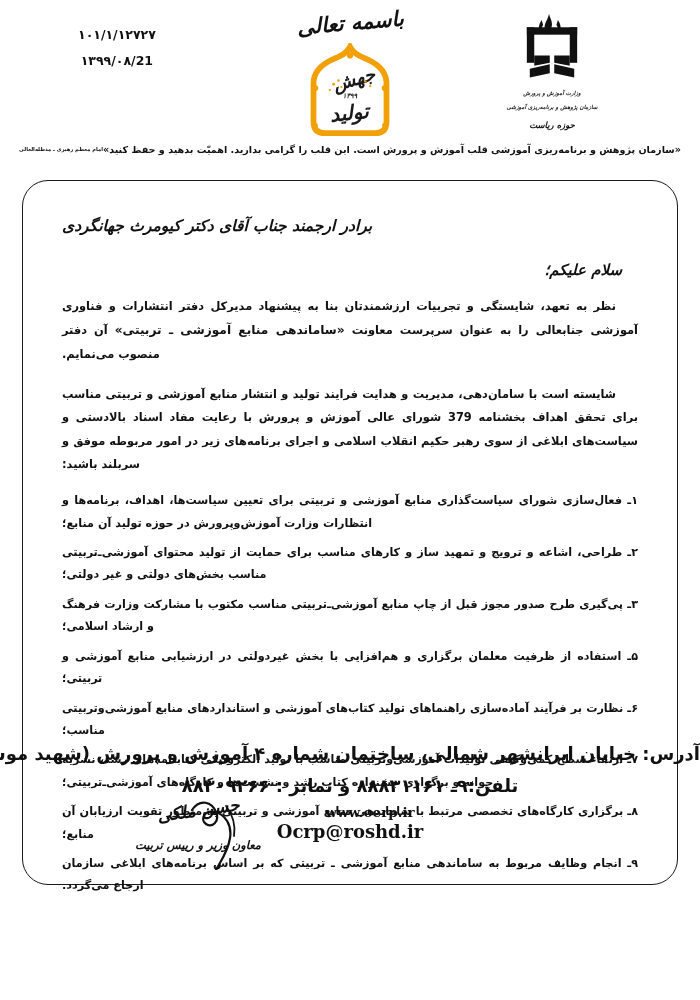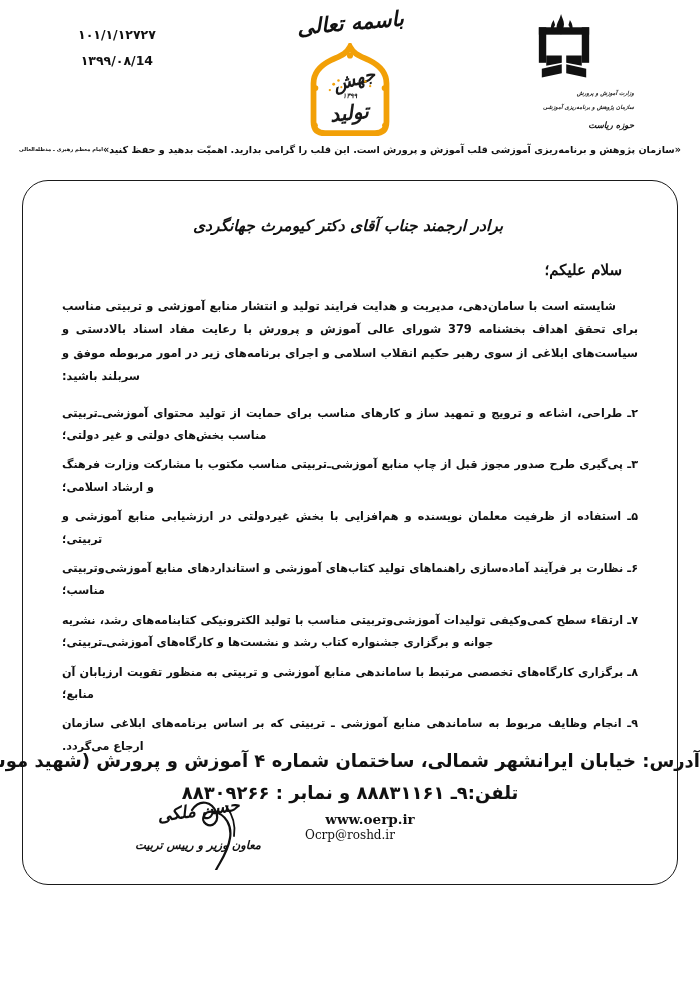--- a/index.html
+++ b/index.html
@@ -37,21 +37,21 @@
     transform:rotate(-5deg);
     display:inline-block;
   }
   .year-logo{
     position:relative;width:96px;height:96px;margin:4px auto 0;
   }
   .year-logo svg{display:block;}
 
   
   .ministry{
-    position:absolute;top:12px;right:66px;width:140px;text-align:right;
+    position:absolute;top:12px;right:78px;width:140px;text-align:center;
   }
   .emblem{width:74px;height:72px;margin:0 auto;}
   .ministry-line{
     font-size:5.6px;line-height:1.65;font-weight:700;
     color:#1a1a1a;margin-top:5px;letter-spacing:0;
     font-family:"DejaVu Serif","Liberation Serif",serif;
     font-style:italic;
     white-space:nowrap;
   }
   .ministry-dept{
@@ -81,26 +81,26 @@
     position:absolute;top:186px;right:40px;left:40px;
     height:694px;
     padding:16px 22px 0 22px;
     box-sizing:border-box;
     direction:rtl;
   }
 
   .salutation-to{
     font-family:"DejaVu Serif","Liberation Serif",serif;
     font-style:italic;font-weight:700;
-    font-size:15.5px;text-align:center;margin:14px 4px 0 0;
+    font-size:15.5px;text-align:left;margin:14px 4px 0 0;
     letter-spacing:-.3px;
   }
   .salutation-greet{
     font-family:"DejaVu Serif","Liberation Serif",serif;
-    font-weight:700;
+    font-style:italic;font-weight:700;
     font-size:15px;text-align:right;margin:26px 16px 0 0;
   }
 
   p.para{
     font-size:11.4px;line-height:2.05;
     text-align:justify;text-align-last:left;
     margin:16px 0 0 0;text-indent:22px;
     font-weight:600;
   }
   .bold-title{font-weight:800;font-size:12.2px;}
@@ -144,33 +144,33 @@
   .footer .fline{
     font-size:18px;font-weight:700;line-height:1.78;
     white-space:nowrap;
   }
   .footer .web{
     font-family:"DejaVu Serif","Liberation Serif",serif;
     font-size:13.5px;font-weight:800;direction:ltr;margin-top:2px;padding-left:40px;
   }
   .footer .mail{
     font-family:"DejaVu Serif","Liberation Serif",serif;
-    font-size:12px;font-weight:400;direction:ltr;margin-top:1px;
+    font-size:18px;font-weight:700;direction:ltr;margin-top:1px;
   }
 </style>
 </head>
 <body>
 
 <div class="page">
 
   <div class="header">
 
     <div class="ref-block">
       <div>۱۰۱/۱/۱۲۷۲۷</div>
-      <div>۱۳۹۹/۰۸/14</div>
+      <div>۱۳۹۹/۰۸/21</div>
     </div>
 
     <div class="center-head">
       <div class="basmala">باسمه تعالی</div>
       <div class="year-logo">
         <svg viewBox="0 0 100 100" width="96" height="96" aria-hidden="true">
           <path d="M50 4 C54 12 62 14 70 18 C80 23 88 30 88 42 L88 82 C88 90 84 94 76 94 L24 94 C16 94 12 90 12 82 L12 42 C12 30 20 23 30 18 C38 14 46 12 50 4 Z" fill="none" stroke="#F2A007" stroke-width="6"></path>
           <circle cx="50" cy="13" r="3.2" fill="#F2A007"></circle>
           <circle cx="14" cy="47" r="3" fill="#F2A007"></circle>
           <circle cx="86" cy="47" r="3" fill="#F2A007"></circle>
@@ -218,27 +218,29 @@
     </div>
   </div>
 
   <div class="frame"></div>
 
   <div class="body-inner">
 
     <div class="salutation-to">برادر ارجمند جناب آقای دکتر کیومرث جهانگردی</div>
     <div class="salutation-greet">سلام علیکم؛</div>
 
+    <p class="para"><span>نظر به تعهد، شایستگی و تجربیات ارزشمندتان بنا به پیشنهاد مدیرکل دفتر انتشارات و فناوری آموزشی جنابعالی را به عنوان سرپرست معاونت </span><span class="bold-title">«ساماندهی منابع آموزشی ـ تربیتی»</span><span> آن دفتر منصوب می‌نمایم.</span></p>
 
     <p class="para">شایسته است با سامان‌دهی، مدیریت و هدایت فرایند تولید و انتشار منابع آموزشی و تربیتی مناسب برای تحقق اهداف بخشنامه 379 شورای عالی آموزش و پرورش با رعایت مفاد اسناد بالادستی و سیاست‌های ابلاغی از سوی رهبر حکیم انقلاب اسلامی و اجرای برنامه‌های زیر در امور مربوطه موفق و سربلند باشید:</p>
 
     <ol class="items">
+      <li>۱ـ فعال‌سازی شورای سیاست‌گذاری منابع آموزشی و تربیتی برای تعیین سیاست‌ها، اهداف، برنامه‌ها و انتظارات وزارت آموزش‌وپرورش در حوزه تولید آن منابع؛</li>
       <li>۲ـ طراحی، اشاعه و ترویج و تمهید ساز و کارهای مناسب برای حمایت از تولید محتوای آموزشی‌ـ‌تربیتی مناسب بخش‌های دولتی و غیر دولتی؛</li>
       <li>۳ـ پی‌گیری طرح صدور مجوز قبل از چاپ منابع آموزشی‌ـ‌تربیتی مناسب مکتوب با مشارکت وزارت فرهنگ و ارشاد اسلامی؛</li>
-      <li>۵ـ استفاده از ظرفیت معلمان نویسنده و هم‌افزایی با بخش غیردولتی در ارزشیابی منابع آموزشی و تربیتی؛</li>
+      <li>۵ـ استفاده از ظرفیت معلمان برگزاری و هم‌افزایی با بخش غیردولتی در ارزشیابی منابع آموزشی و تربیتی؛</li>
       <li>۶ـ نظارت بر فرآیند آماده‌سازی راهنماهای تولید کتاب‌های آموزشی و استانداردهای منابع آموزشی‌وتربیتی مناسب؛</li>
       <li>۷ـ ارتقاء سطح کمی‌وکیفی تولیدات آموزشی‌وتربیتی مناسب با تولید الکترونیکی کتابنامه‌های رشد، نشریه جوانه و برگزاری جشنواره کتاب رشد و نشست‌ها و کارگاه‌های آموزشی‌ـ‌تربیتی؛</li>
       <li>۸ـ برگزاری کارگاه‌های تخصصی مرتبط با ساماندهی منابع آموزشی و تربیتی به منظور تقویت ارزیابان آن منابع؛</li>
       <li>۹ـ انجام وظایف مربوط به ساماندهی منابع آموزشی ـ تربیتی که بر اساس برنامه‌های ابلاغی سازمان ارجاع می‌گردد.</li>
     </ol>
 
     <div class="sig">
       <div class="sig-wrap">
         <div class="sig-name">حسن ملکی</div>
         <svg class="sig-mark" viewBox="0 0 60 74" aria-hidden="true">

